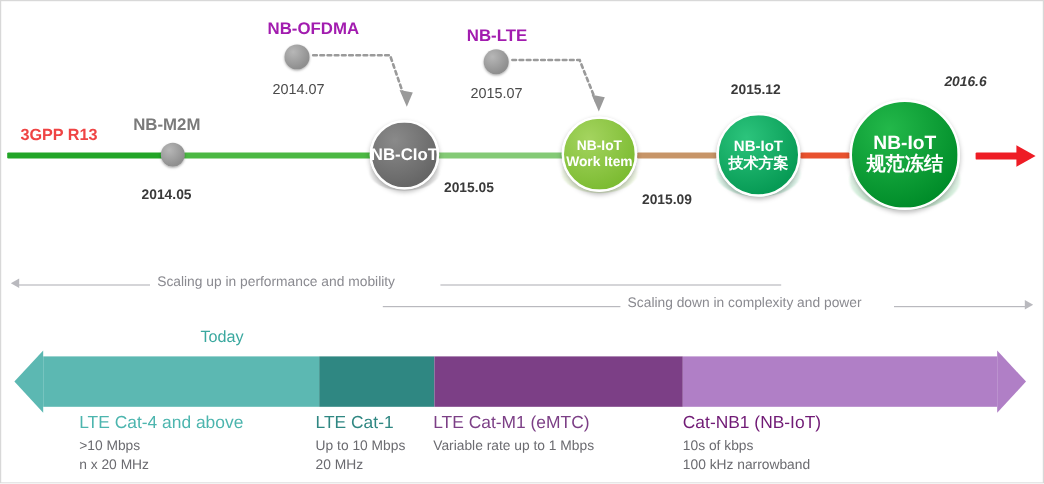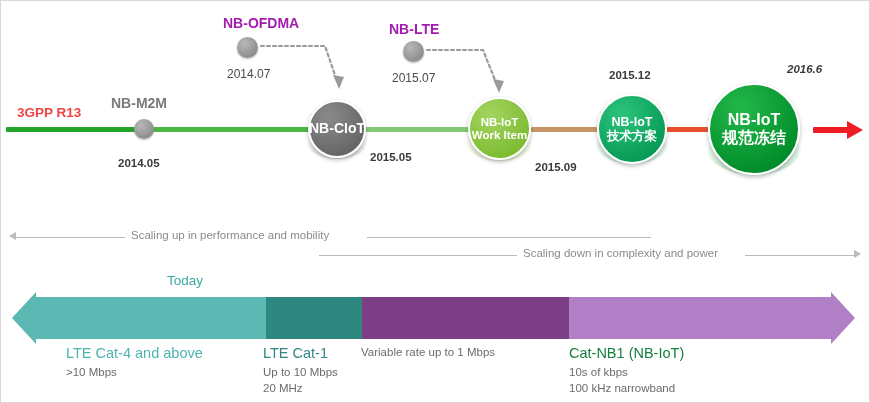--- a/index.html
+++ b/index.html
@@ -277,31 +277,33 @@
       <div class="band-seg" style="left:35px; width:230px; background:#5cb8b2;"></div>
       <div class="band-seg" style="left:265px; width:96px; background:#2f8782;"></div>
       <div class="band-seg" style="left:361px; width:207px; background:#7c3f86;"></div>
       <div class="band-seg" style="left:568px; width:262px; background:#b07fc6;"></div>
       <div class="band-cap-right" style="left:830px;"></div>
     </div>
 
     <div class="band-label-group" style="left:35px;margin-left:30px;">
       <div class="band-title" style="color:#4cb5ae;">LTE Cat-4 and above</div>
       <div class="band-sub">&gt;10 Mbps</div>
+      <div class="band-sub">n x 20 MHz</div>
     </div>
 
     <div class="band-label-group" style="left:262px;">
       <div class="band-title" style="color:#2f8782;">LTE Cat-1</div>
       <div class="band-sub">Up to 10 Mbps</div>
       <div class="band-sub">20 MHz</div>
     </div>
 
     <div class="band-label-group" style="left:360px;">
+      <div class="band-title" style="color:#7c3f86;">LTE Cat-M1 (eMTC)</div>
       <div class="band-sub">Variable rate up to 1 Mbps</div>
     </div>
 
     <div class="band-label-group" style="left:568px;">
-      <div class="band-title" style="color:#15803d;">Cat-NB1 (NB-IoT)</div>
+      <div class="band-title" style="color:#701a75;">Cat-NB1 (NB-IoT)</div>
       <div class="band-sub">10s of kbps</div>
       <div class="band-sub">100 kHz narrowband</div>
     </div>
   </div>
 </div>
 
 </body></html>

